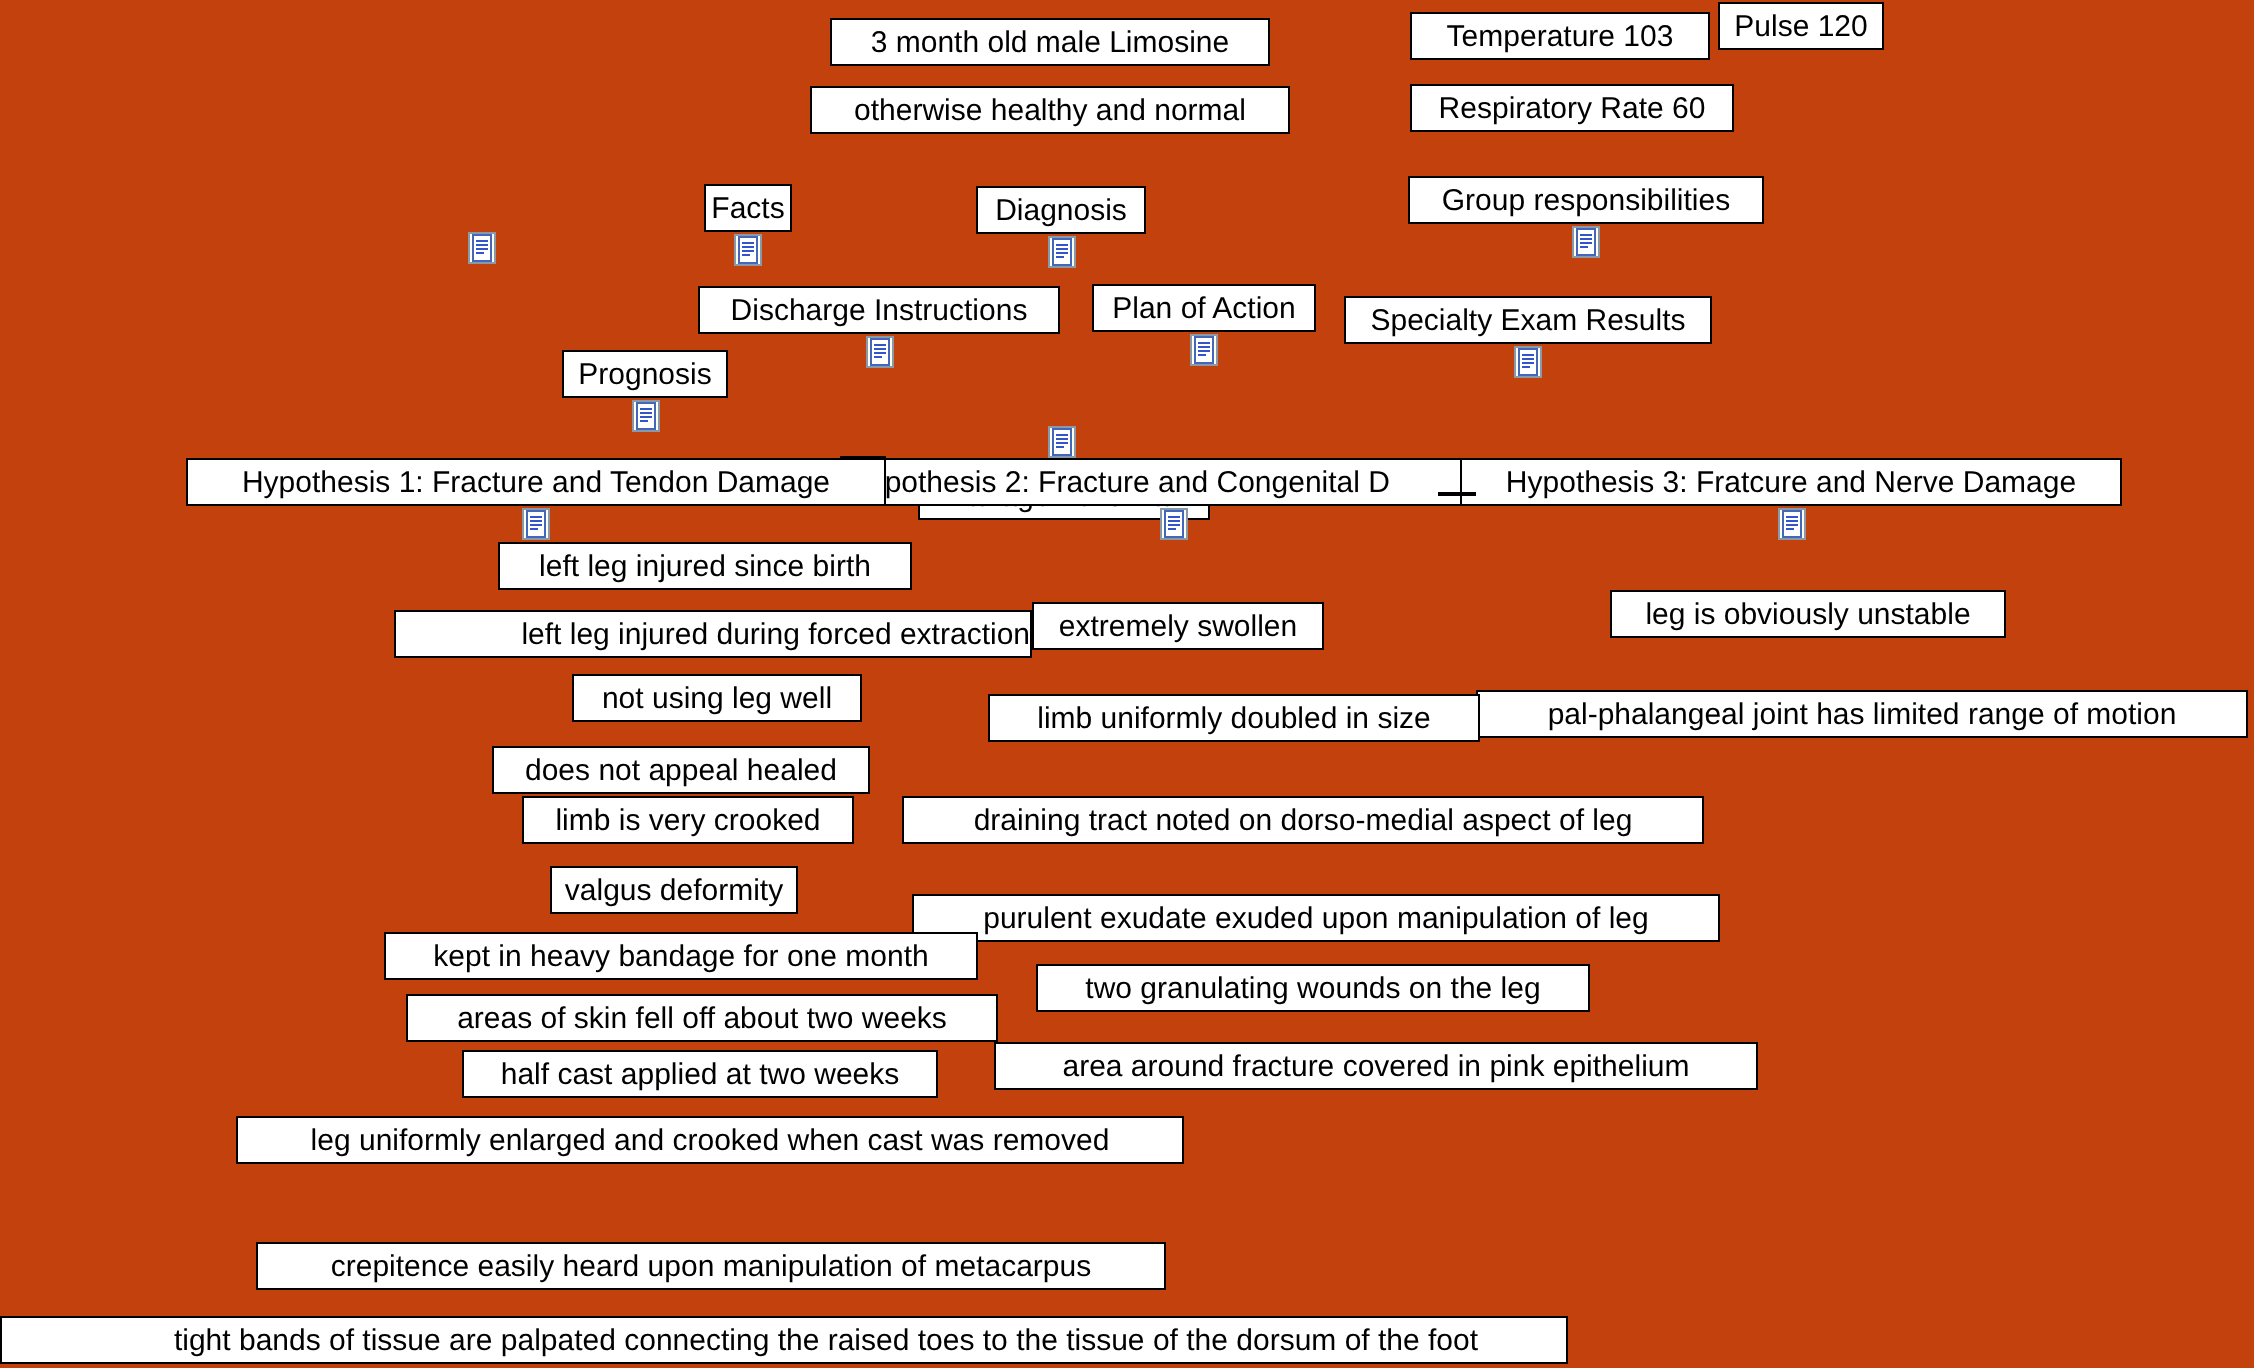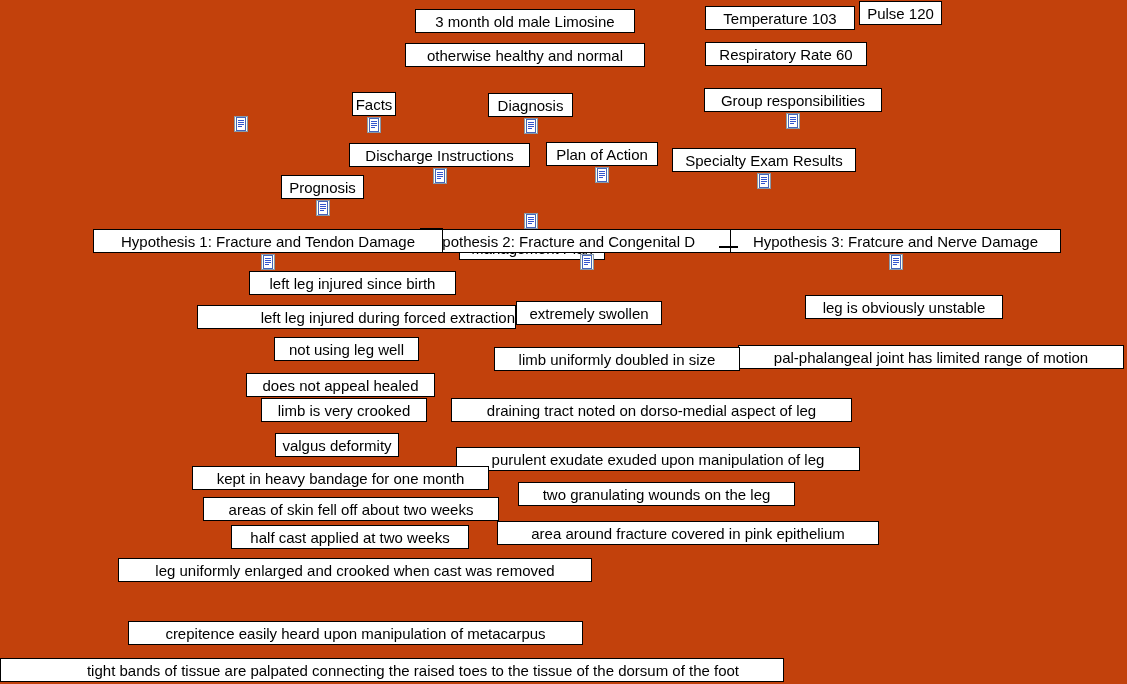--- a/index.html
+++ b/index.html
@@ -192,21 +192,21 @@
     </div>
     <div class="concept" style="left: 197px; top: 305px; width: 319px; justify-content: flex-end;">
       <span class="concept-label">left leg injured during forced extraction</span>
     </div>
     <div class="concept" style="left: 516px; top: 301px; width: 146px;">
       <span class="concept-label">extremely swollen</span>
     </div>
     <div class="concept" style="left: 805px; top: 295px; width: 198px;">
       <span class="concept-label">leg is obviously unstable</span>
     </div>
-    <div class="concept" style="left: 274px; top: 337px; width: 145px;">
+    <div class="concept" style="left: 286px; top: 337px; width: 145px;">
       <span class="concept-label">not using leg well</span>
     </div>
     <div class="concept" style="left: 738px; top: 345px; width: 386px;">
       <span class="concept-label">pal-phalangeal joint has limited range of motion</span>
     </div>
     <div class="concept" style="left: 494px; top: 347px; width: 246px;">
       <span class="concept-label">limb uniformly doubled in size</span>
     </div>
     <div class="concept" style="left: 246px; top: 373px; width: 189px;">
       <span class="concept-label">does not appeal healed</span>

